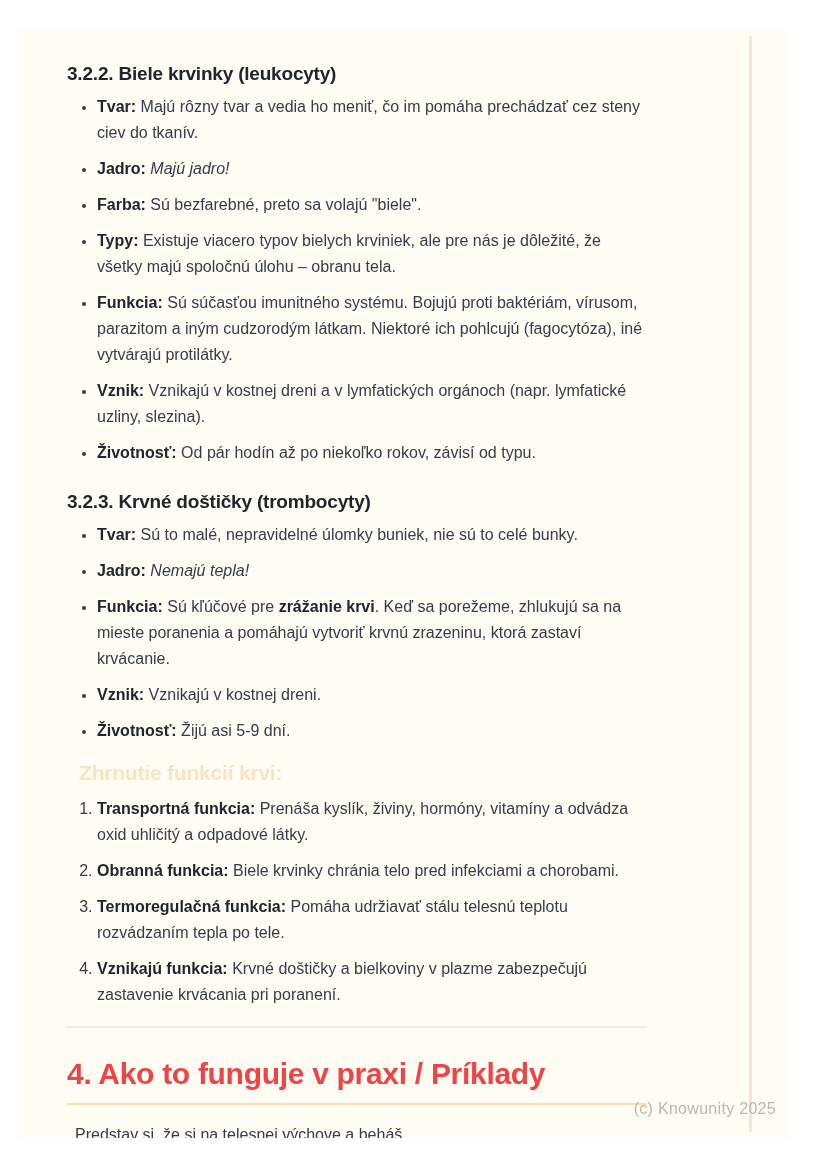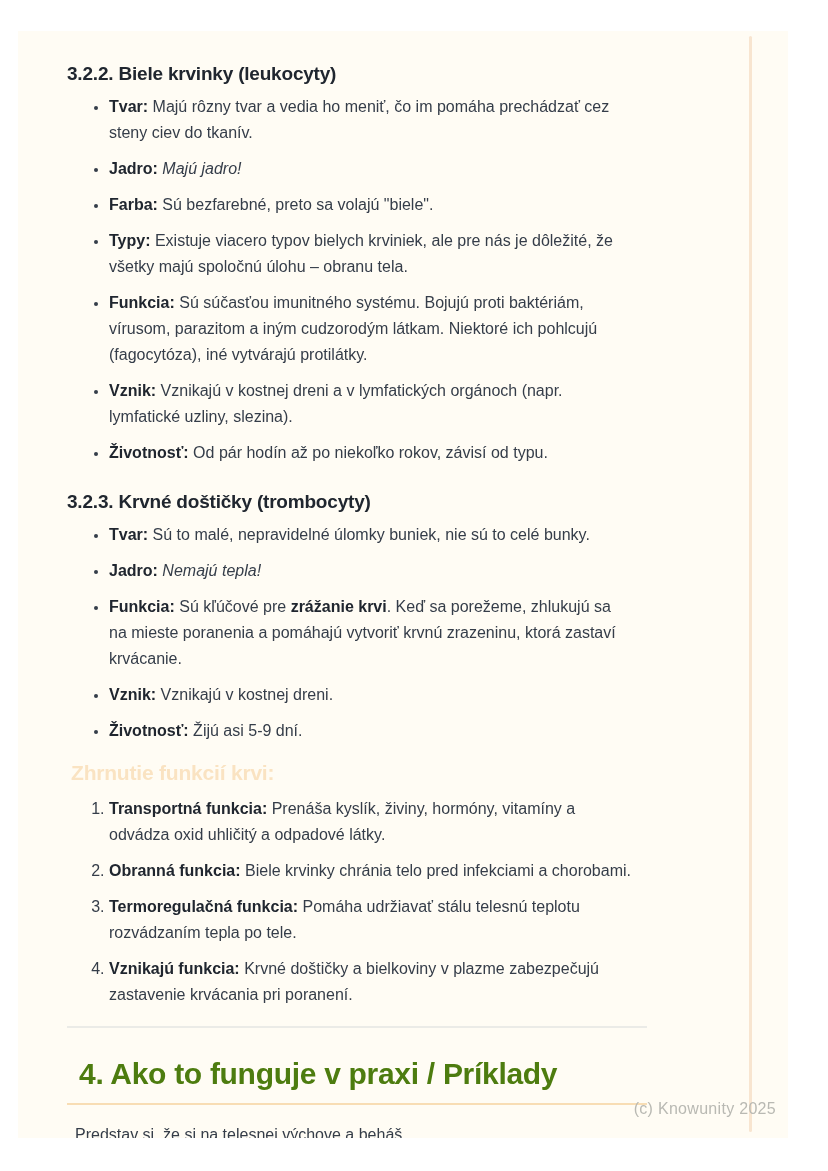--- a/index.html
+++ b/index.html
@@ -25,49 +25,49 @@
     color:#353d49;
   }
   h3.sub-heading {
     font-size:19px; line-height:24px;
     font-weight:700; color:#20262f;
     margin:24px 0 8px;
     letter-spacing:-0.2px;
   }
   h3.sub-heading.first { margin-top:17px; }
   ul.props, ol.funcs {
-    margin:4px 16px 0;
+    margin:4px 4px 0;
     padding-left:26px;
   }
   ul.props li, ol.funcs li {
     font-size:16px; line-height:26px;
     margin:0 0 10px;
     color:#353d49;
   }
   ul.props li::marker { color:#353d49; font-size:13px; }
   ol.funcs li::marker { color:#353d49; }
   li strong, li b { color:#20262f; }
   li em { }
   h2.light-heading {
     font-size:21px; line-height:26px;
     font-weight:700;
     color:#fae3c2;
-    margin:16px 4px 10px;
+    margin:16px 12px 10px;
     letter-spacing:-0.2px;
   }
   hr.section-divider {
     border:none;
     border-top:2px solid #ebebe7;
     margin:18px 0 0;
   }
   h1.big-heading {
     font-size:30px; line-height:36px;
     font-weight:700;
-    color:#4d7c0f;
-    margin:28px 12px 0;
+    color:#ef4444;
+    margin:28px 0 0;
     letter-spacing:-0.3px;
   }
   .heading-underline {
     height:2px;
     background:#f8ddb4;
     margin-top:11px;
   }
   p.intro {
     font-size:16px; line-height:26px;
     margin:17px 8px 0;

